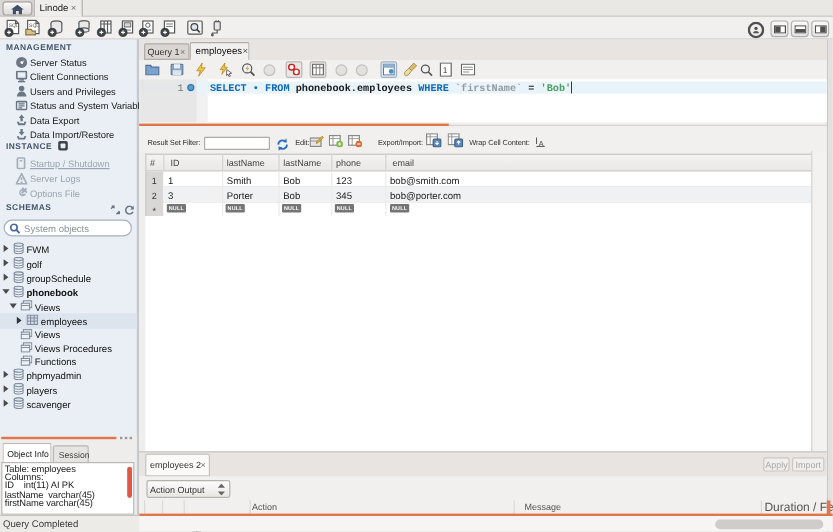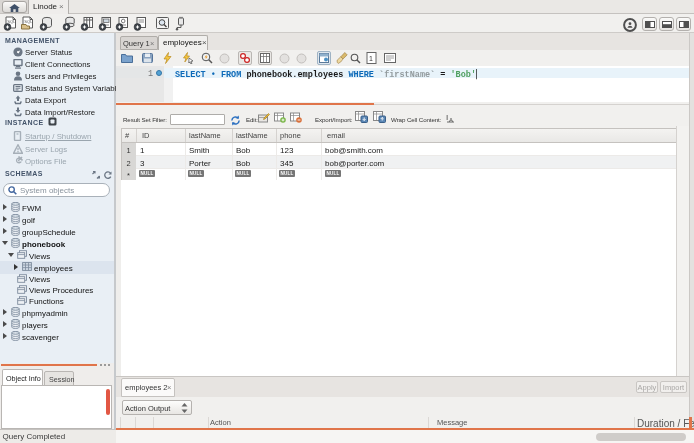--- a/index.html
+++ b/index.html
@@ -306,20 +306,25 @@
 <div class="abs" style="left:100px;top:364px;width:2px;height:2px;background:#9a9a9a;"></div>
 <div class="abs" style="left:104px;top:364px;width:2px;height:2px;background:#9a9a9a;"></div>
 <div class="abs" style="left:108px;top:364px;width:2px;height:2px;background:#9a9a9a;"></div>
 
 <div class="abs" style="left:2px;top:369px;width:41px;height:17px;background:#fff;border:1px solid #b9b6b3;border-bottom:none;border-radius:2px 2px 0 0;"></div>
 <div class="abs" style="left:6px;top:373.5px;font-size:7.2px;color:#222;">Object Info</div>
 <div class="abs" style="left:44px;top:371px;width:30px;height:15px;background:#e6e4e1;border:1px solid #b9b6b3;border-radius:2px 2px 0 0;"></div>
 <div class="abs" style="left:49px;top:374.5px;font-size:7.2px;color:#444;">Session</div>
 
 <div class="abs" style="left:1px;top:385px;width:111px;height:44px;background:#fff;border:1px solid #b9b6b3;overflow:hidden;">
+  <div style="position:absolute;left:2px;top:1px;font-size:7.8px;color:#222;line-height:7.2px;white-space:pre;letter-spacing:-0.1px;">Table: employees
+Columns:
+ID    int(11) AI PK
+lastName  varchar(45)
+firstName varchar(45)</div>
   <div style="position:absolute;right:1.5px;top:3px;width:3.5px;height:26px;background:#e25744;border-radius:2px;"></div>
 </div>
 
 <div class="abs" style="left:0;top:429px;width:116px;height:14px;background:#edebe8;border-top:1px solid #c5c2bf;"></div>
 <div class="abs" style="left:2.5px;top:432px;font-size:8px;color:#3a3a3a;">Query Completed</div>
 
 <div class="abs" style="left:116px;top:33px;width:578px;height:396px;background:#f1f0ee;"></div>
 
 <div class="abs" style="left:689px;top:33px;width:5px;height:410px;background:#e3e1df;border-left:1px solid #cbc8c5;"></div>
 

